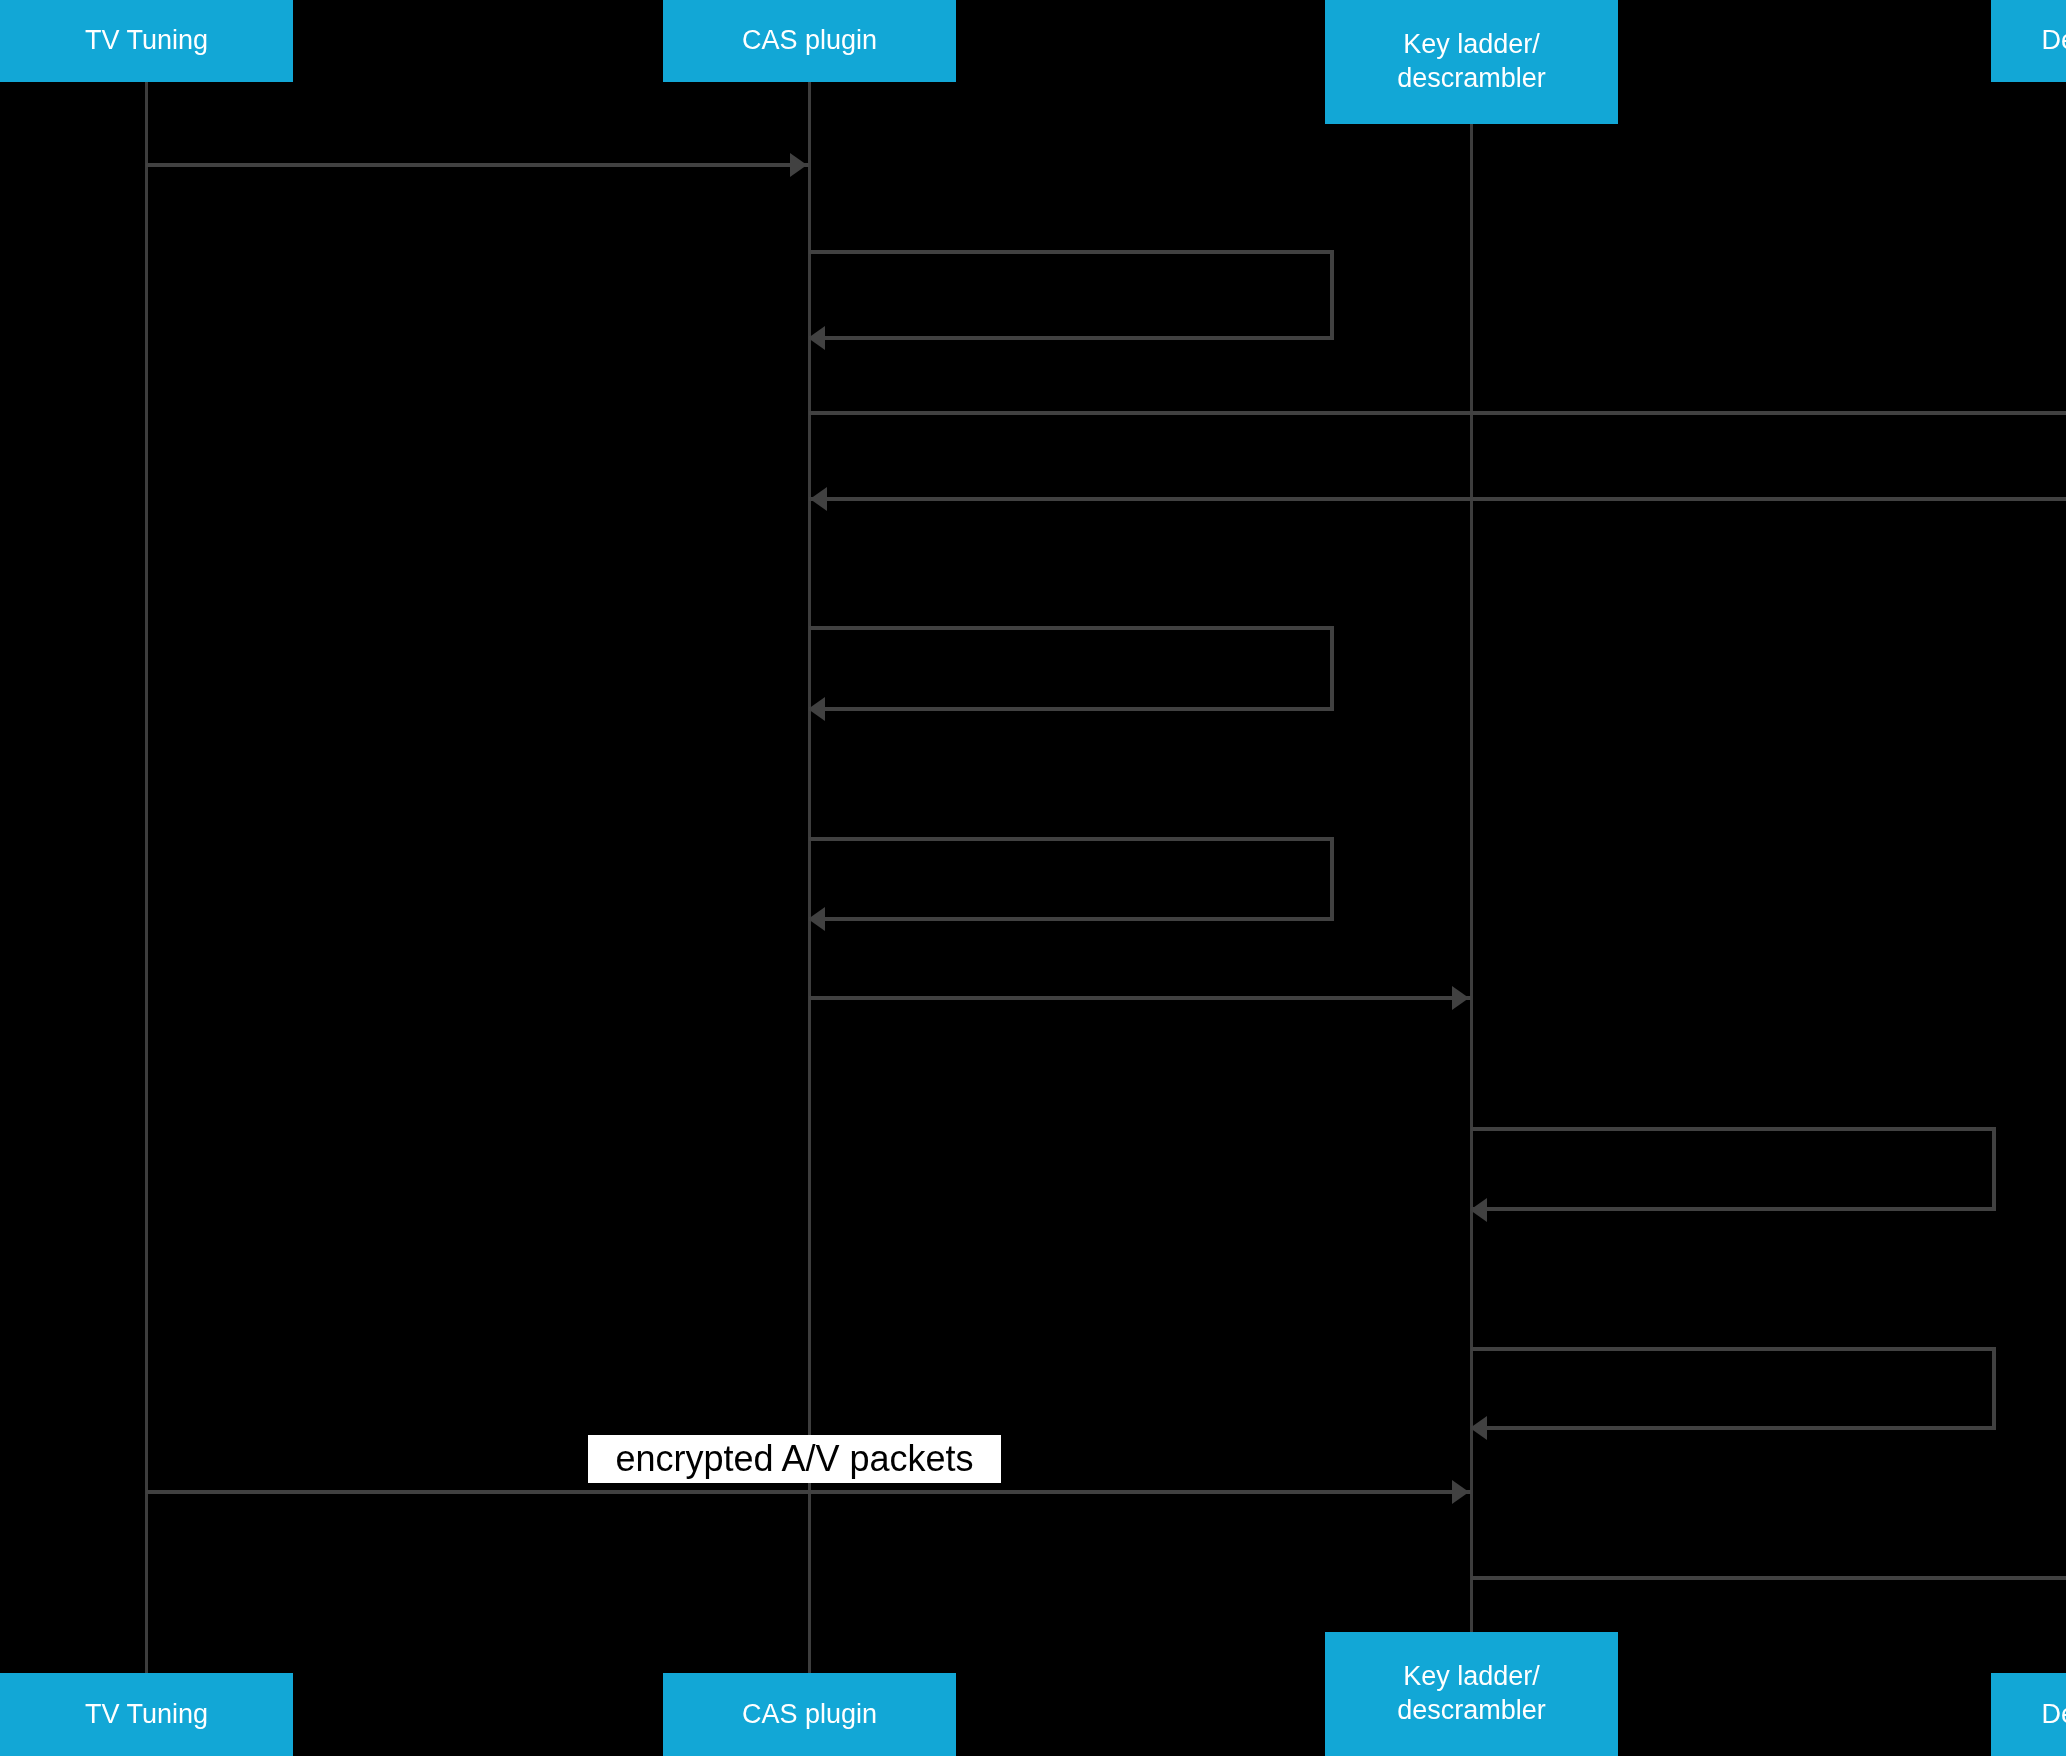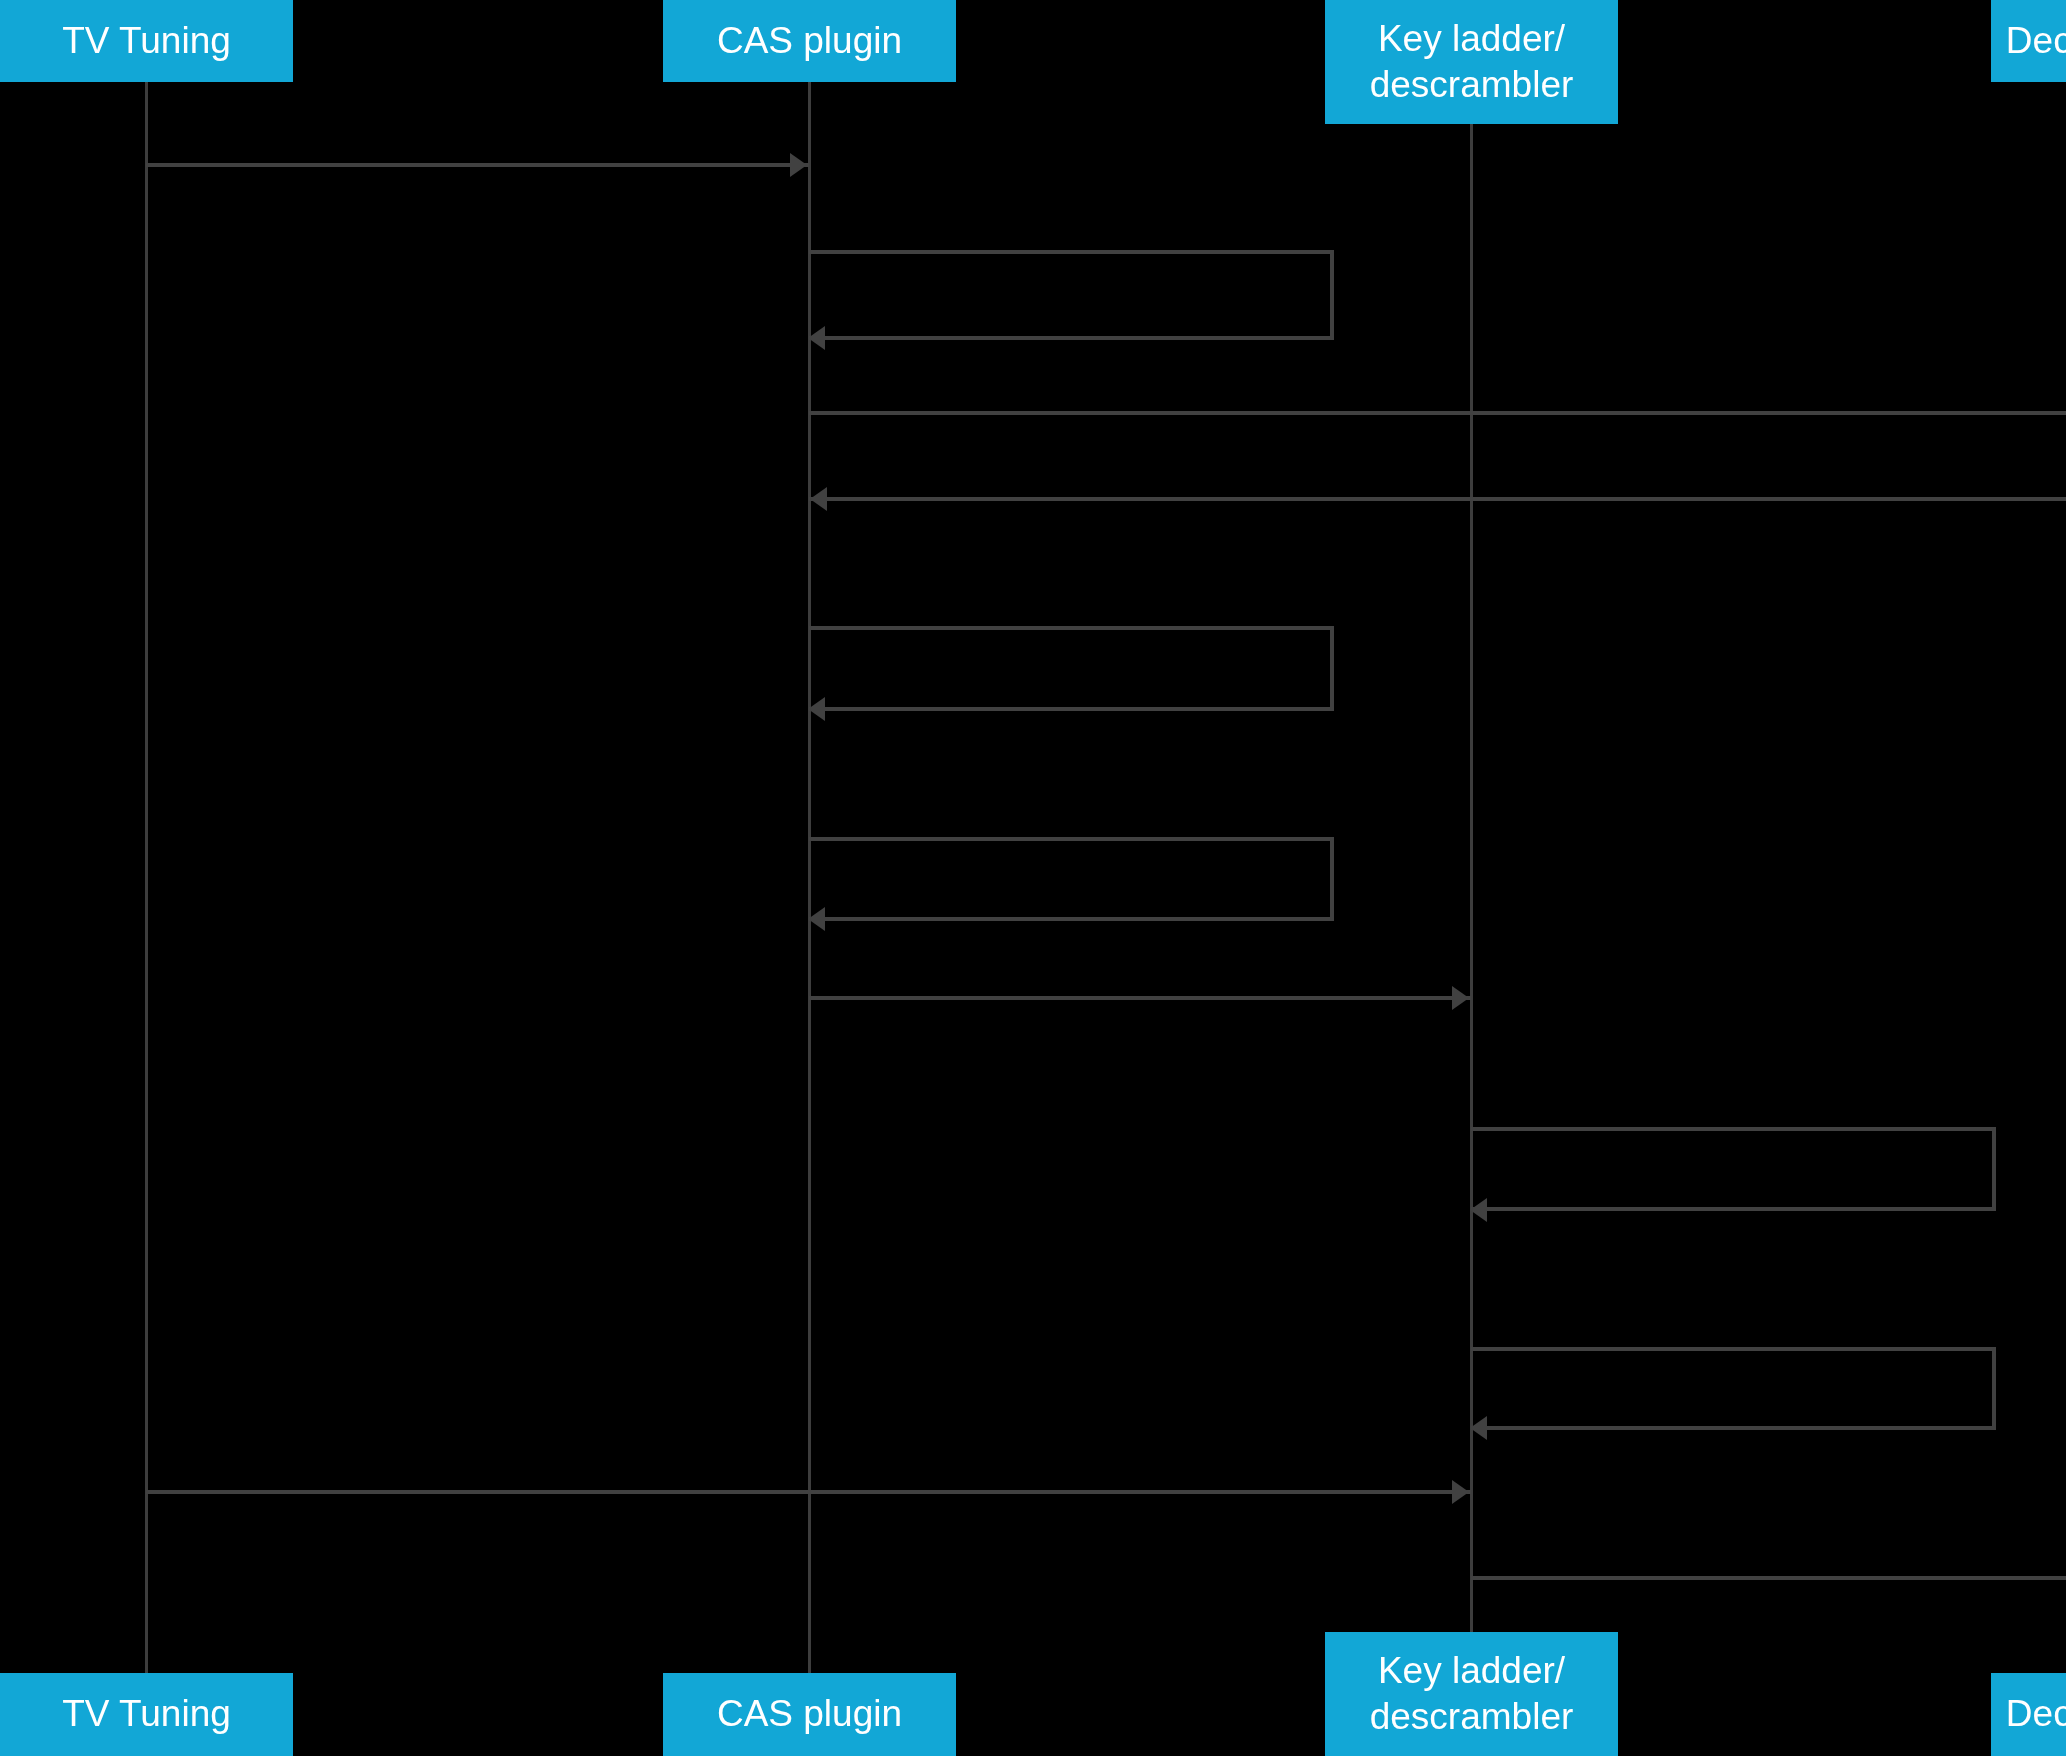--- a/index.html
+++ b/index.html
@@ -6,21 +6,21 @@
   #stage{
     position:relative;
     width:2662px;height:1756px;
     overflow:hidden;
     font-family:"Liberation Sans", sans-serif;
   }
   .actor{
     position:absolute;
     display:flex;align-items:center;justify-content:center;
     text-align:center;
-    font-size:37px;line-height:1.25;
+    font-size:27px;line-height:1.25;
     white-space:pre-line;
     font-weight:400;
   }
   .lifeline{position:absolute;}
   .hline{position:absolute;}
   .vline{position:absolute;}
   .head{position:absolute;width:0;height:0;}
   .msg-label{
     position:absolute;
     display:flex;align-items:center;justify-content:center;
@@ -67,15 +67,16 @@
     <div class="hline" style="left: 1471px; top: 1127px; width: 525px; height: 4.1px; background: rgb(65, 65, 65);"></div>
     <div class="vline" style="left: 1992px; top: 1127px; width: 4.1px; height: 84px; background: rgb(65, 65, 65);"></div>
     <div class="hline" style="left: 1471px; top: 1207px; width: 525px; height: 4.1px; background: rgb(65, 65, 65);"></div>
     <div class="head" style="left: 1470px; top: 1198px; border-top: 12px solid transparent; border-bottom: 12px solid transparent; border-right: 17.4px solid rgb(65, 65, 65);"></div>
     <div class="hline" style="left: 1471px; top: 1347px; width: 525px; height: 4.1px; background: rgb(65, 65, 65);"></div>
     <div class="vline" style="left: 1992px; top: 1347px; width: 4.1px; height: 83px; background: rgb(65, 65, 65);"></div>
     <div class="hline" style="left: 1471px; top: 1426px; width: 525px; height: 4.1px; background: rgb(65, 65, 65);"></div>
     <div class="head" style="left: 1470px; top: 1416px; border-top: 12px solid transparent; border-bottom: 12px solid transparent; border-right: 17.4px solid rgb(65, 65, 65);"></div>
     <div class="hline" style="left: 146px; top: 1490px; width: 1325px; height: 4.1px; background: rgb(65, 65, 65);"></div>
     <div class="head" style="left: 1452px; top: 1480px; border-top: 12px solid transparent; border-bottom: 12px solid transparent; border-left: 17.4px solid rgb(65, 65, 65);"></div>
+    <div class="msg-label" style="left: 588px; top: 1435px; width: 413px; height: 48px; background: rgb(255, 255, 255); color: rgb(0, 0, 0);">encrypted A/V packets</div>
     <div class="hline" style="left: 1471px; top: 1576px; width: 666px; height: 4.1px; background: rgb(65, 65, 65);"></div>
   </div>
 
 
 </body></html>

